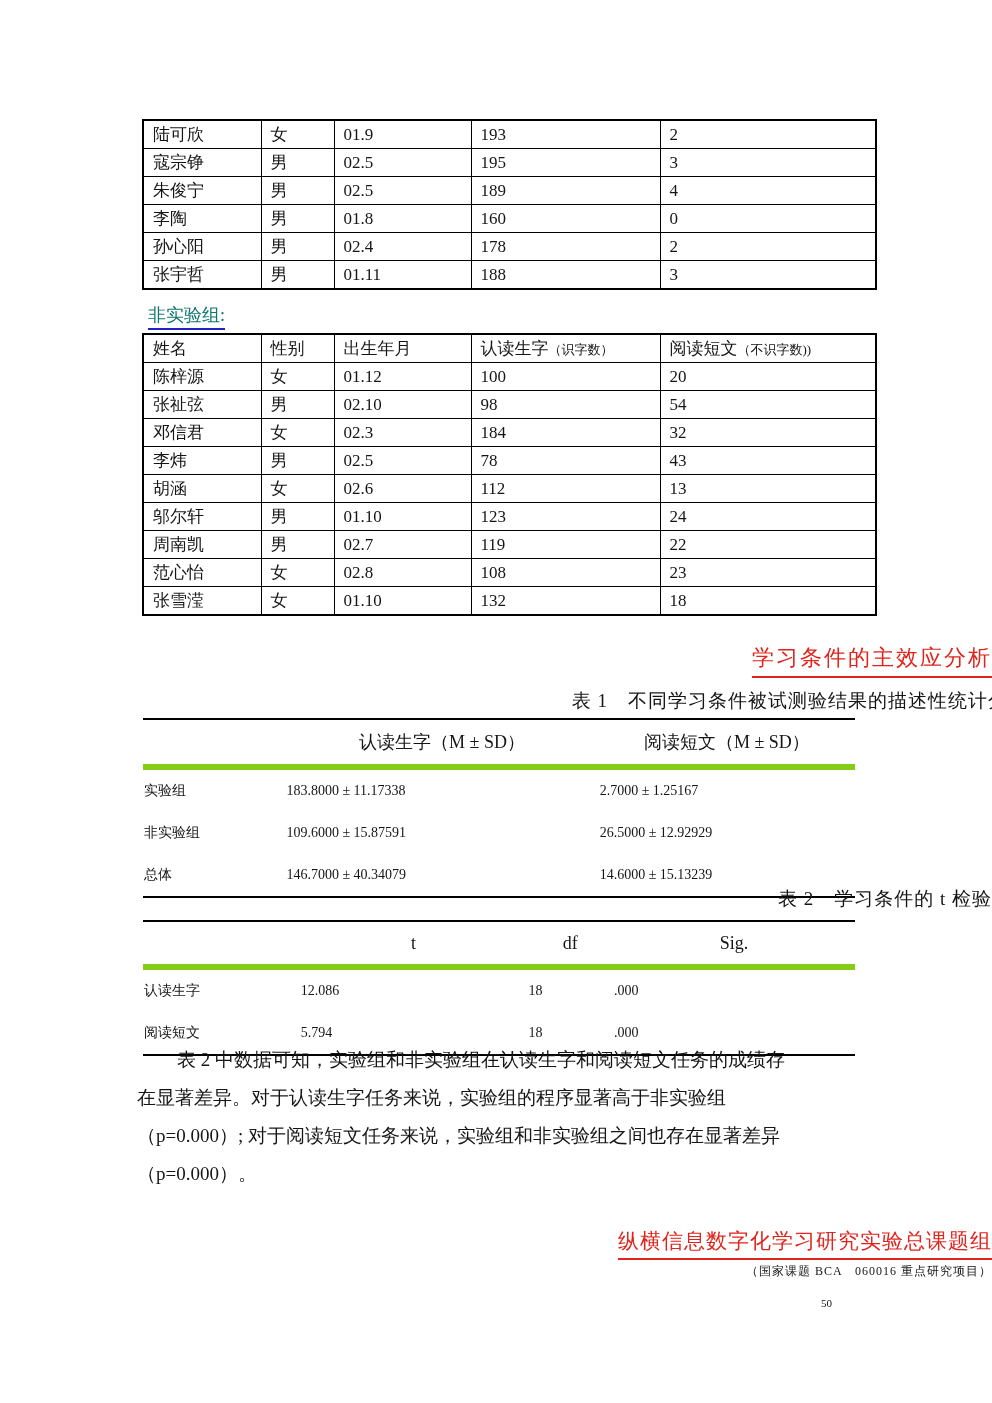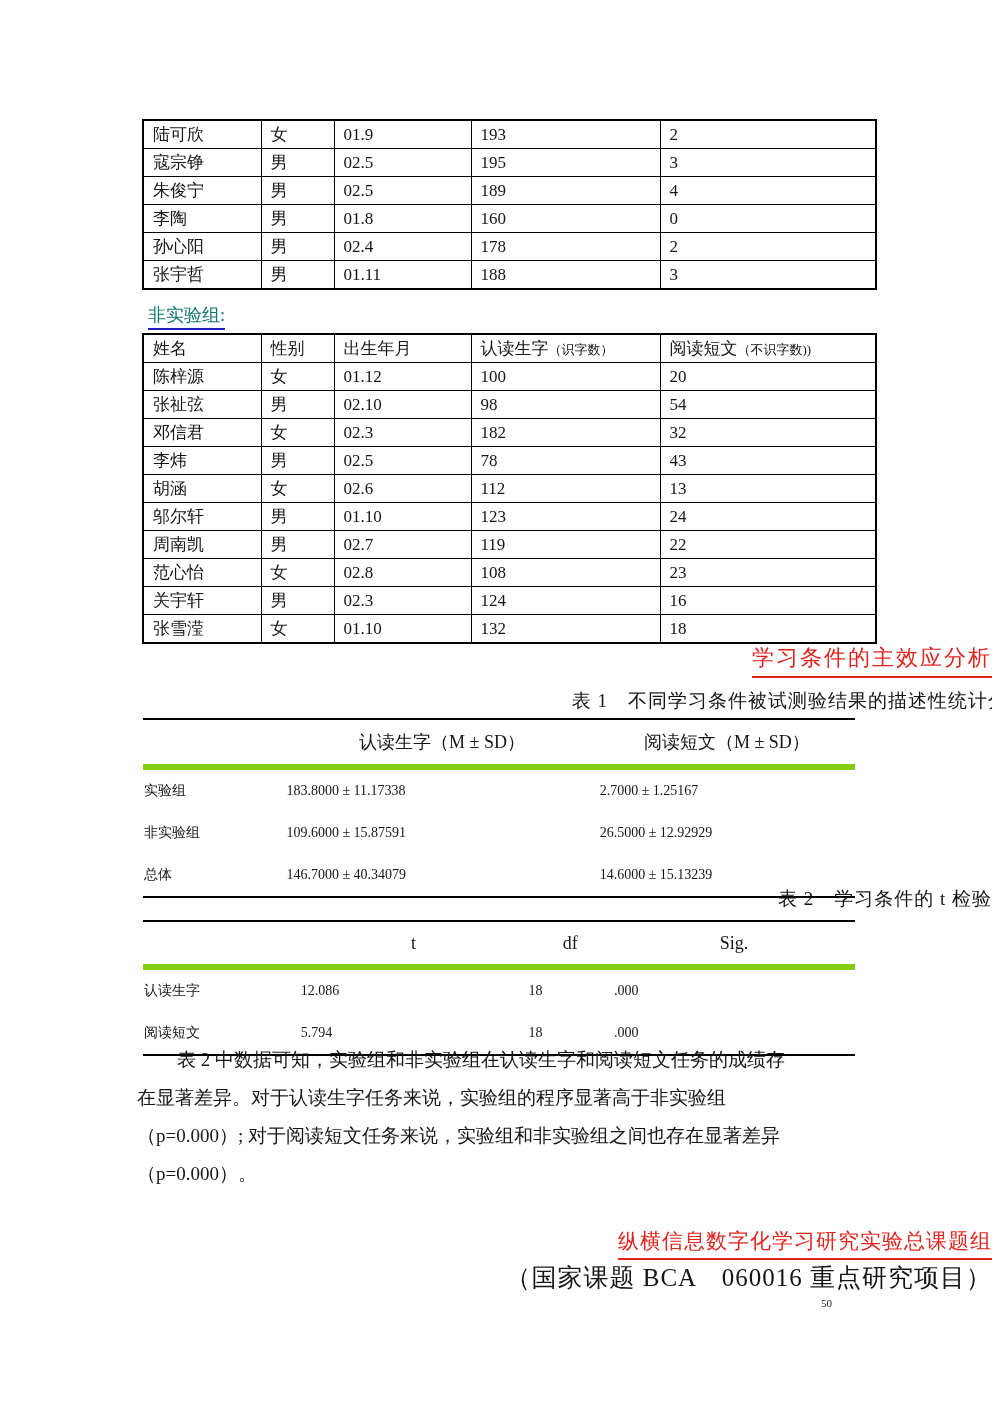--- a/index.html
+++ b/index.html
@@ -72,21 +72,21 @@
   .red-underline {
     color:#e0241c;
     border-bottom:2px solid #e0241c;
     padding-bottom:3px;
     display:inline-block;
     white-space:nowrap;
   }
   #main-heading { font-size:22px; letter-spacing:2px; }
   #table1-caption, #table2-caption { font-size:19px; letter-spacing:1px; }
   #footer-heading { font-size:21px; letter-spacing:1px; }
-  #footer-subtitle { font-size:25px; letter-spacing:1px; }
+  #footer-subtitle { font-size:12px; letter-spacing:1px; }
 
   .para-line {
     font-size:19px;
     line-height:38px;
     white-space:nowrap;
   }
   .para-line.indent { text-indent:40px; }
 
   #page-number { font-size:11px; }
 </style>
@@ -180,21 +180,21 @@
         <td>张祉弦</td>
         <td>男</td>
         <td>02.10</td>
         <td>98</td>
         <td>54</td>
       </tr>
       <tr>
         <td>邓信君</td>
         <td>女</td>
         <td>02.3</td>
-        <td>182</td>
+        <td>184</td>
         <td>32</td>
       </tr>
       <tr>
         <td>李炜</td>
         <td>男</td>
         <td>02.5</td>
         <td>78</td>
         <td>43</td>
       </tr>
       <tr>
@@ -217,27 +217,20 @@
         <td>02.7</td>
         <td>119</td>
         <td>22</td>
       </tr>
       <tr>
         <td>范心怡</td>
         <td>女</td>
         <td>02.8</td>
         <td>108</td>
         <td>23</td>
-      </tr>
-      <tr>
-        <td>关宇轩</td>
-        <td>男</td>
-        <td>02.3</td>
-        <td>124</td>
-        <td>16</td>
       </tr>
       <tr>
         <td>张雪滢</td>
         <td>女</td>
         <td>01.10</td>
         <td>132</td>
         <td>18</td>
       </tr>
     </tbody>
 </table>

